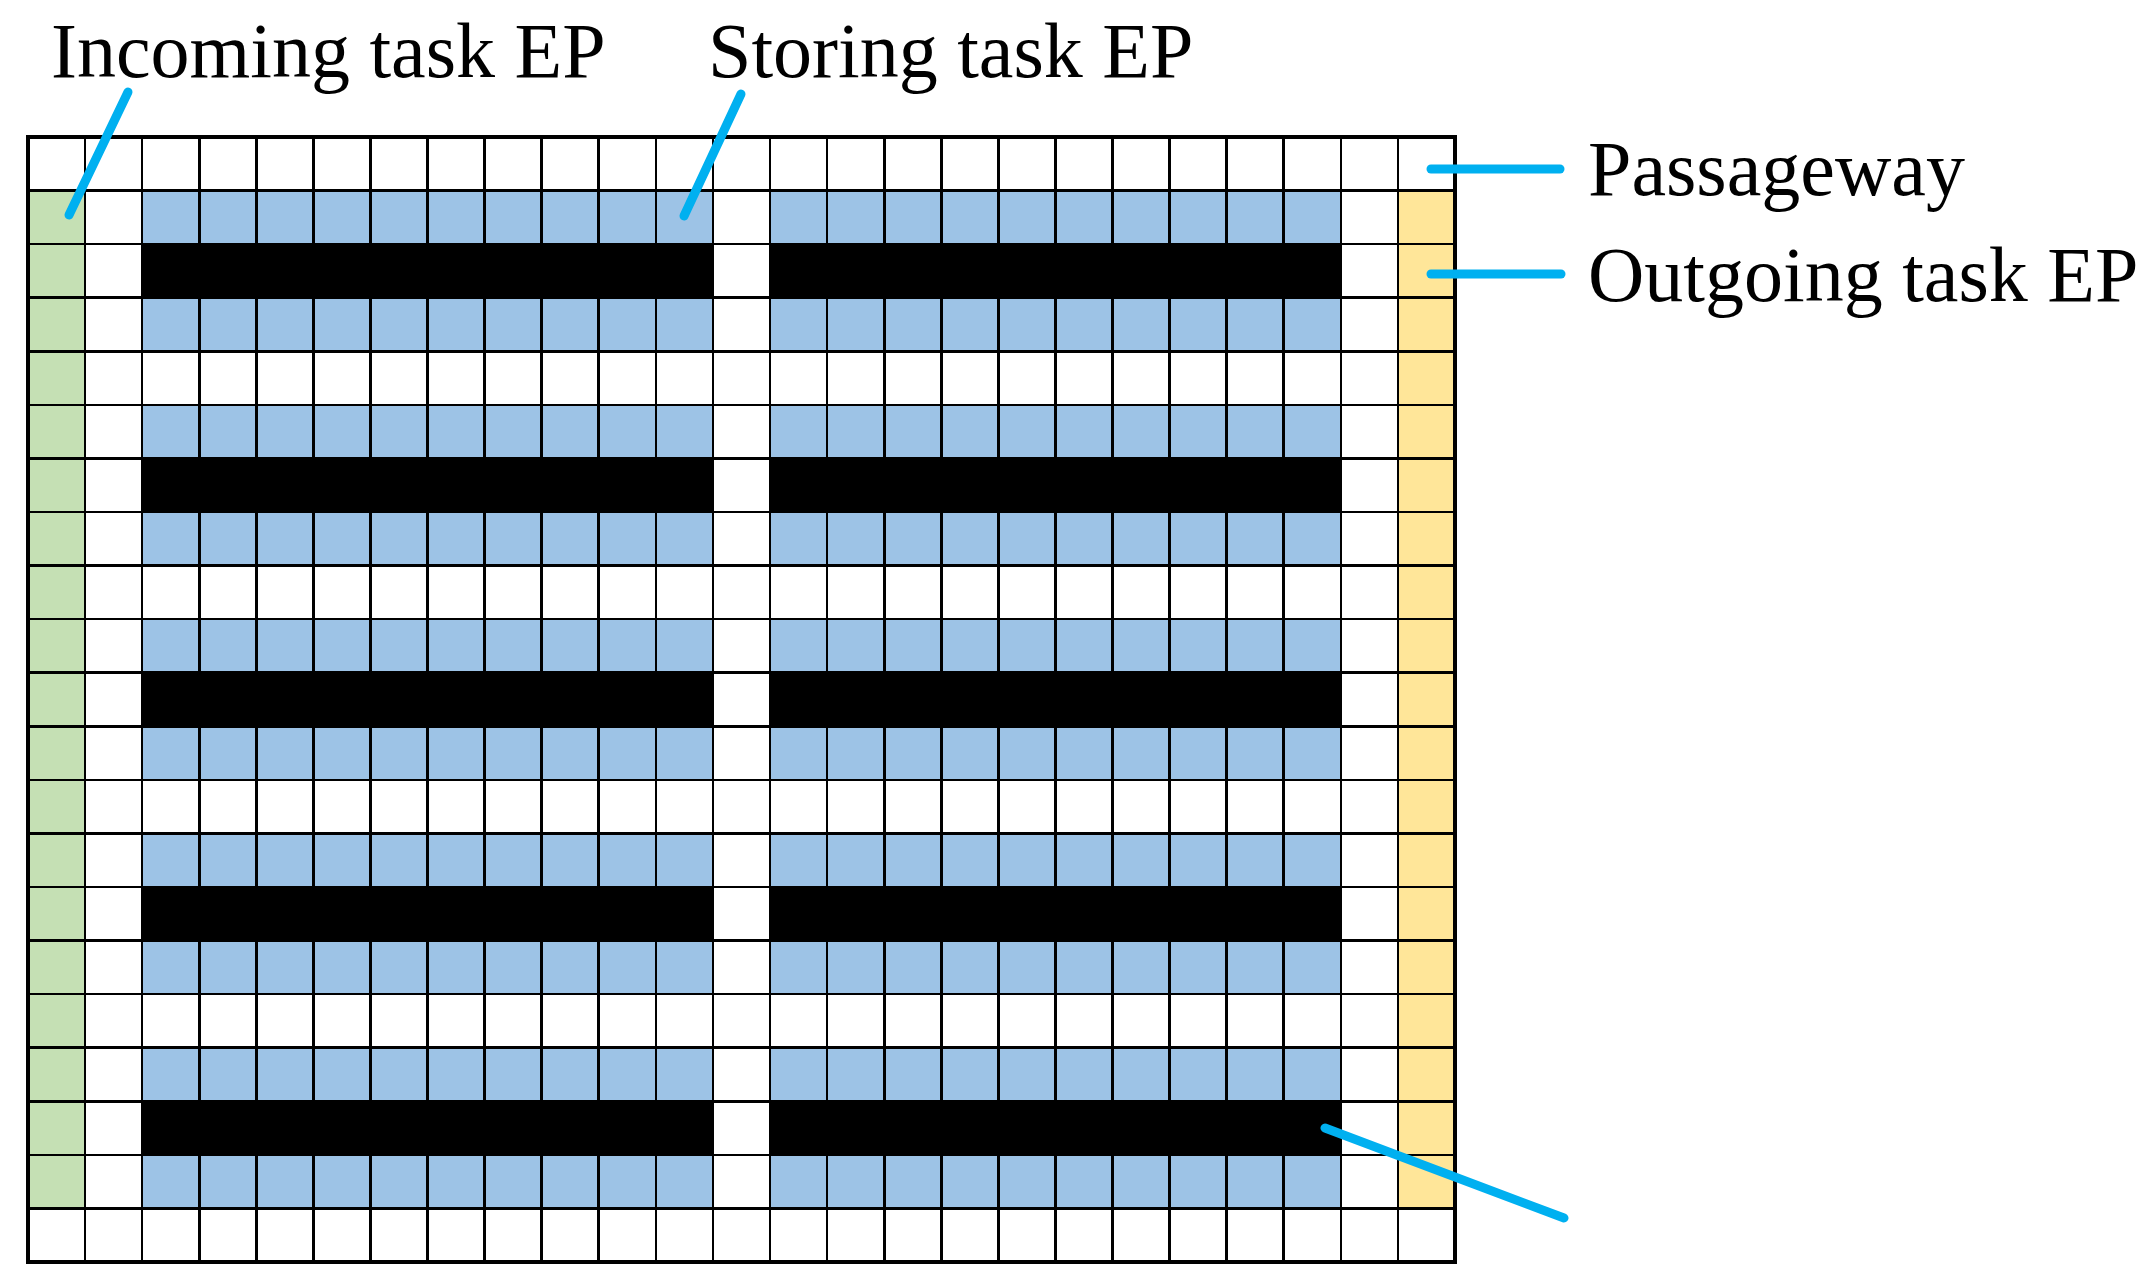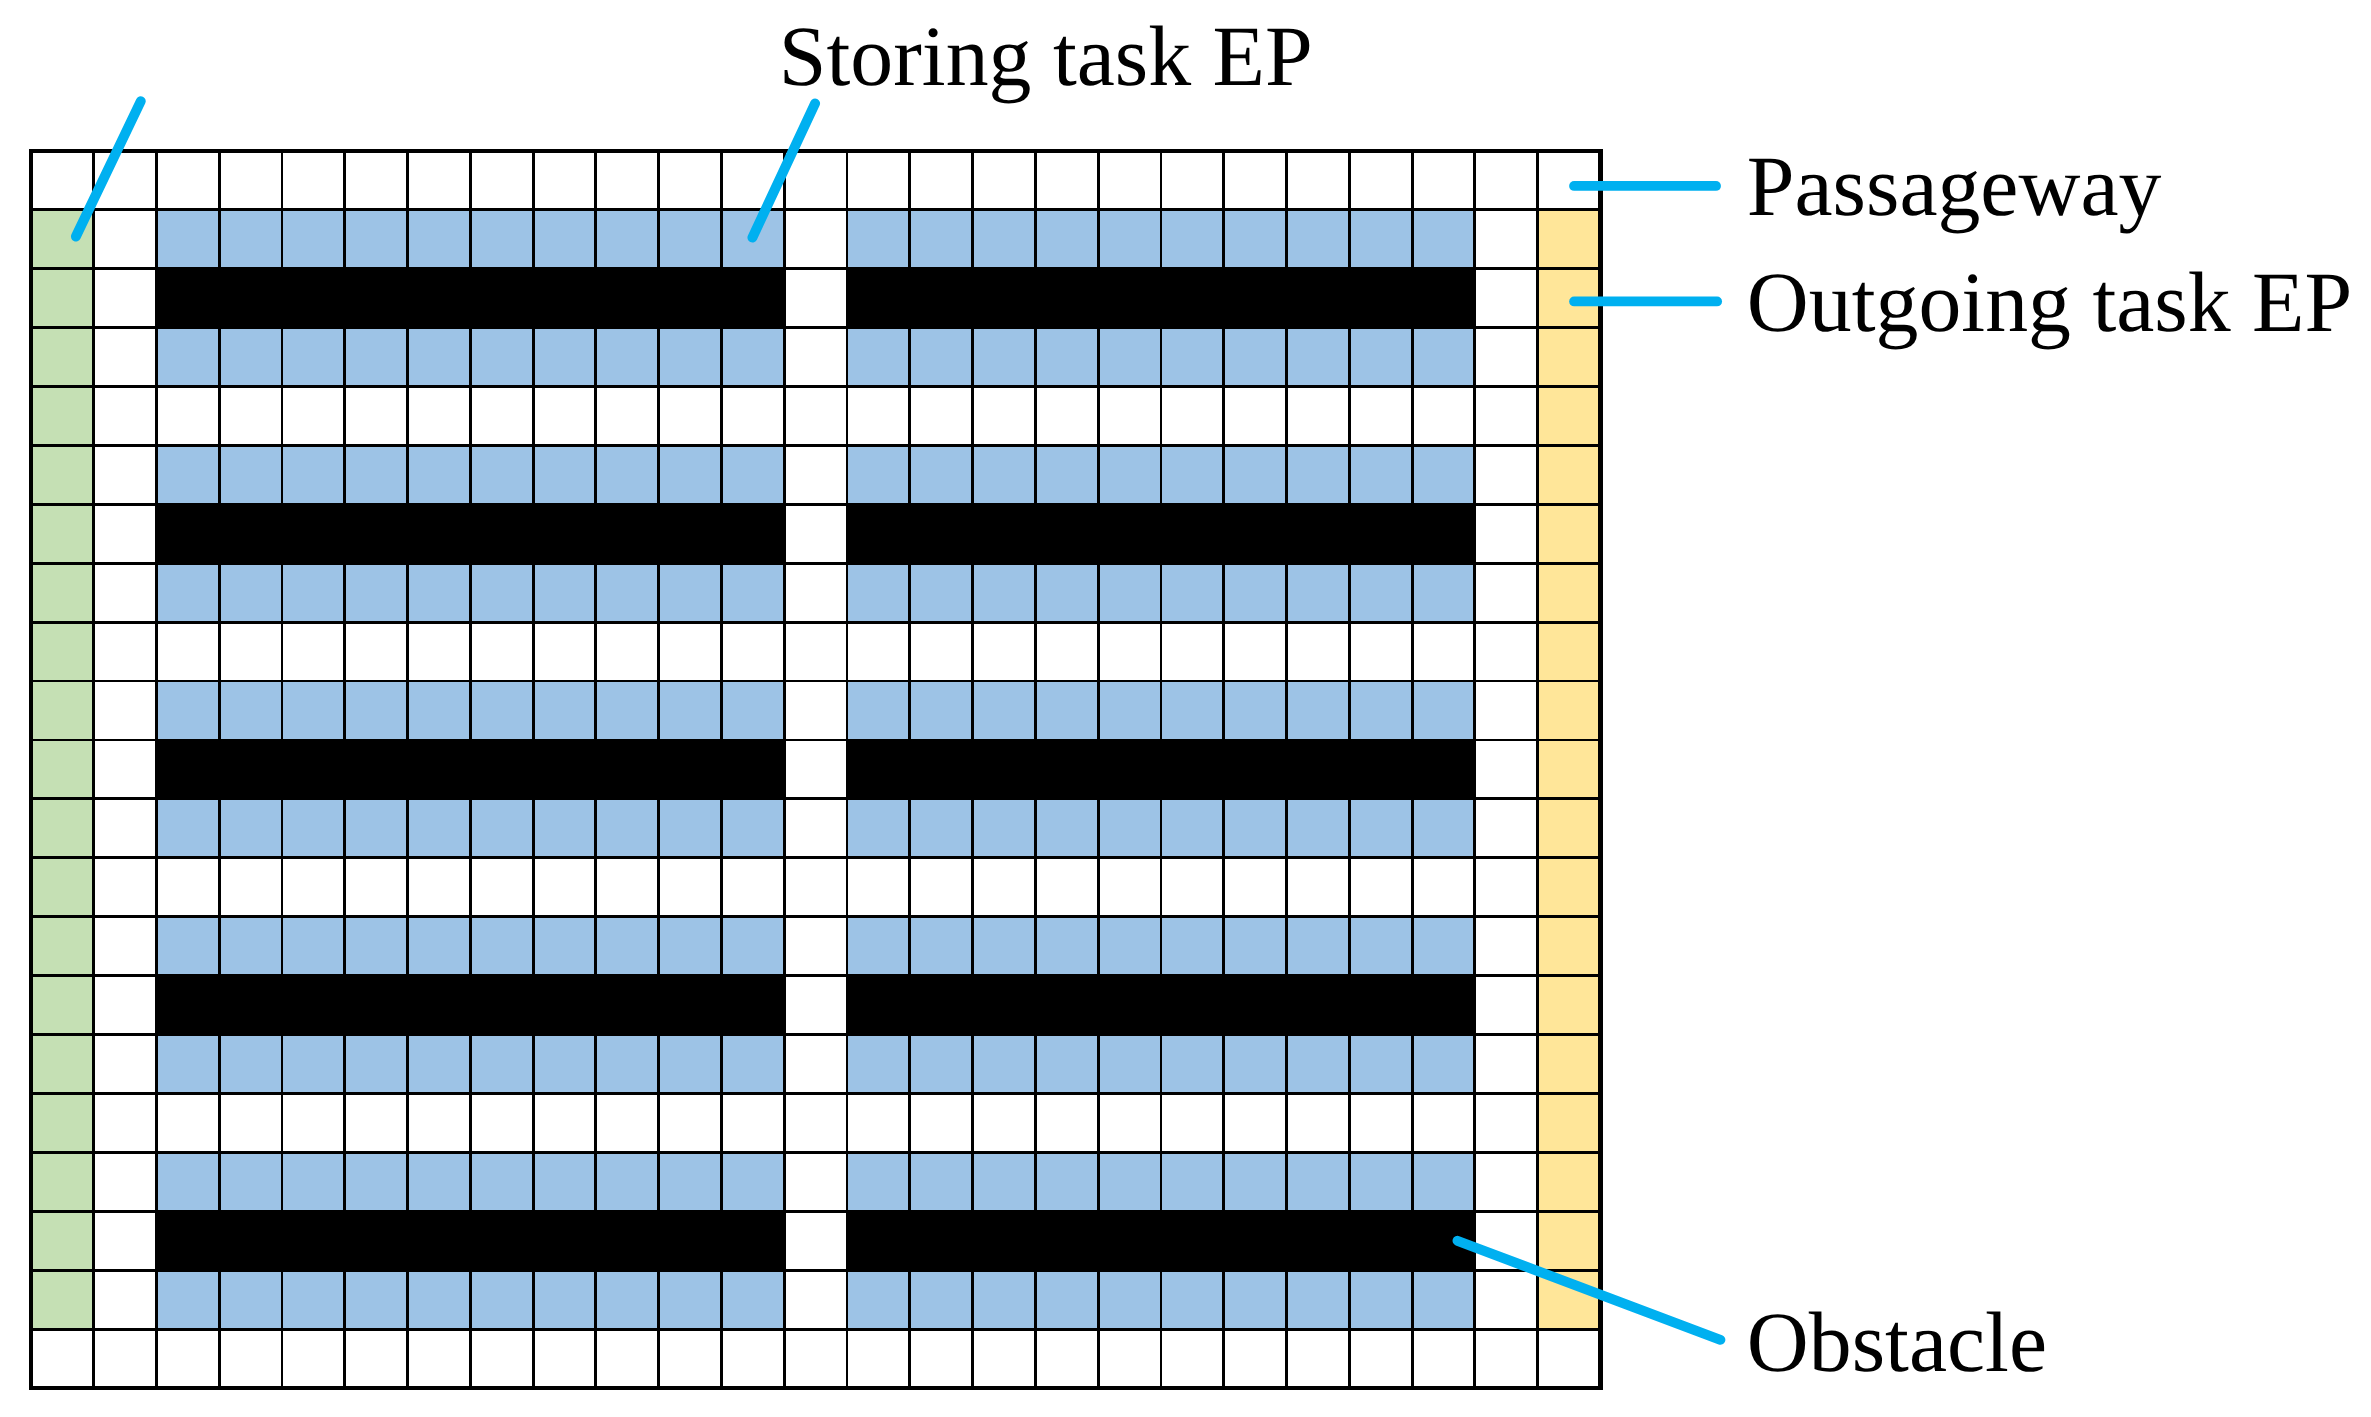--- a/index.html
+++ b/index.html
@@ -568,21 +568,21 @@
       <rect x="28" y="137" width="1427" height="1125" fill="none" stroke="#000000" stroke-width="4" shape-rendering="crispEdges"></rect>
       <g>
         <line x1="128" y1="92" x2="69" y2="215" stroke="#00B0F0" stroke-width="9" stroke-linecap="round"></line>
         <line x1="741" y1="94" x2="684" y2="216" stroke="#00B0F0" stroke-width="9" stroke-linecap="round"></line>
         <line x1="1560" y1="169" x2="1431" y2="169" stroke="#00B0F0" stroke-width="9" stroke-linecap="round"></line>
         <line x1="1561" y1="274" x2="1431" y2="274" stroke="#00B0F0" stroke-width="9" stroke-linecap="round"></line>
         <line x1="1325" y1="1128" x2="1564" y2="1218" stroke="#00B0F0" stroke-width="9" stroke-linecap="round"></line>
       </g>
     </svg>
 
+  <div class="lbl" id="lbl-incoming">Incoming task EP</div>
 
   <div class="lbl" id="lbl-passageway">Passageway</div>
 
   <div class="lbl" id="lbl-storing">Storing task EP</div>
 
   <div class="lbl" id="lbl-outgoing">Outgoing task EP</div>
 
-  <div class="lbl" id="lbl-obstacle">Obstacle</div>
 </div>
 
 </body></html>

